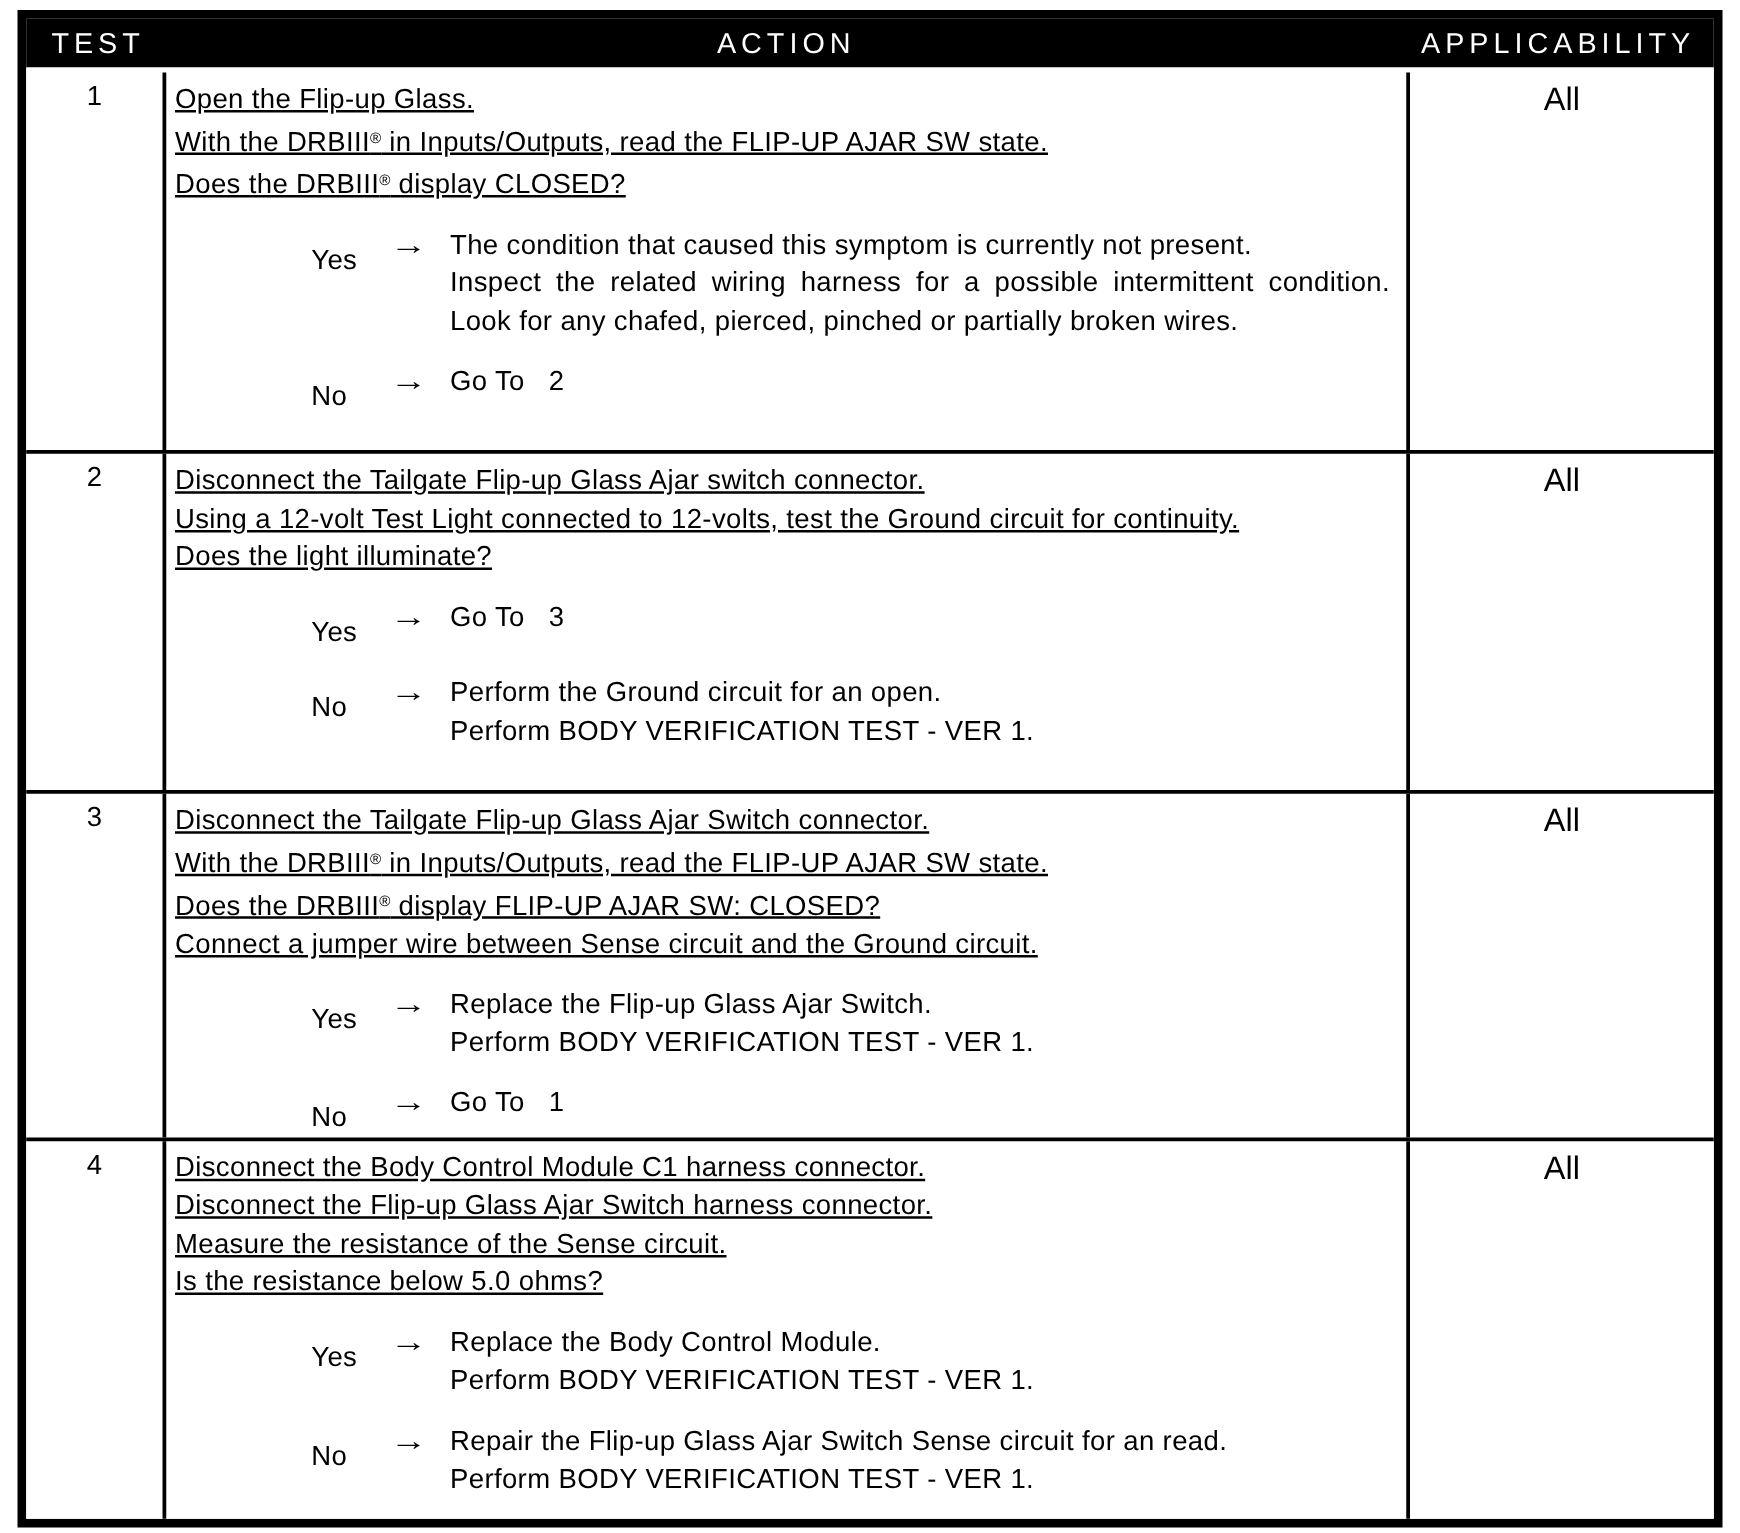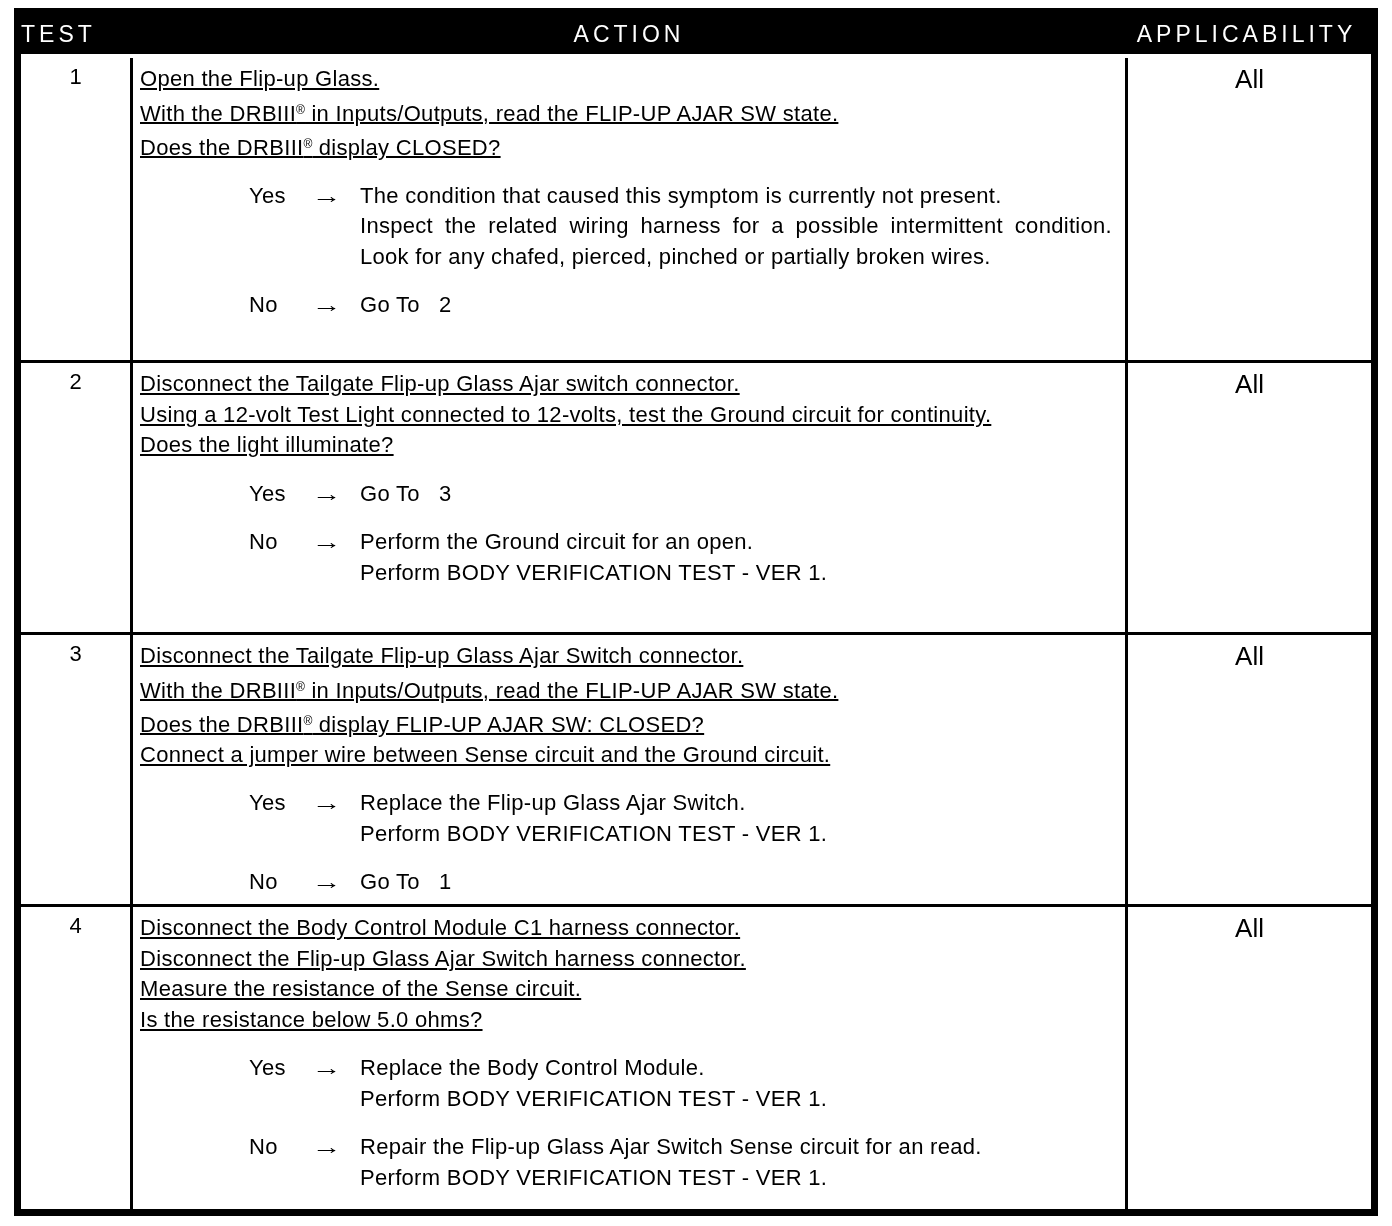--- a/index.html
+++ b/index.html
@@ -22,21 +22,21 @@
   }
   .head {
     display: flex;
     background: #000;
     color: #fff;
     height: 39px;
     align-items: center;
     font-size: 23px;
     letter-spacing: 4px;
   }
-  .head .h-test   { width: 115px; text-align: left; }
+  .head .h-test   { width: 115px; text-align: center; }
   .head .h-action { flex: 1;      text-align: center; }
   .head .h-app    { width: 249px; text-align: center; }
   .tbl-body { padding-top: 4px; background: #fff; }
   .row {
     display: flex;
     align-items: stretch;
     box-sizing: border-box;
   }
   .row + .row { border-top: 3px solid #000; }
   .row:nth-child(1) { min-height: 302px; }
@@ -60,21 +60,21 @@
   }
   .c-app {
     width: 246px;
     border-left: 3px solid #000;
     text-align: center;
     font-size: 26px;
   }
   .stmt { text-align: justify; text-decoration: underline; }
   .branch { display: flex; margin-top: 18px; }
   .b-ind   { width: 109px; flex: none; }
-  .b-label { width: 63px;  flex: none; }
+  .b-label { width: 63px;  flex: none; margin-top: 12px; }
   .b-arrow { width: 48px;  flex: none; transform: scaleX(1.35); transform-origin: left center; }
   .b-text  { flex: 1; min-width: 0; }
   .b-line  { text-align: justify; white-space: pre-wrap; }
   sup.reg { font-size: 0.55em; vertical-align: 0.55em; letter-spacing: 0; }
 </style>
 </head>
 <body>
 
 <div class="page">
   <div class="diag-table">

